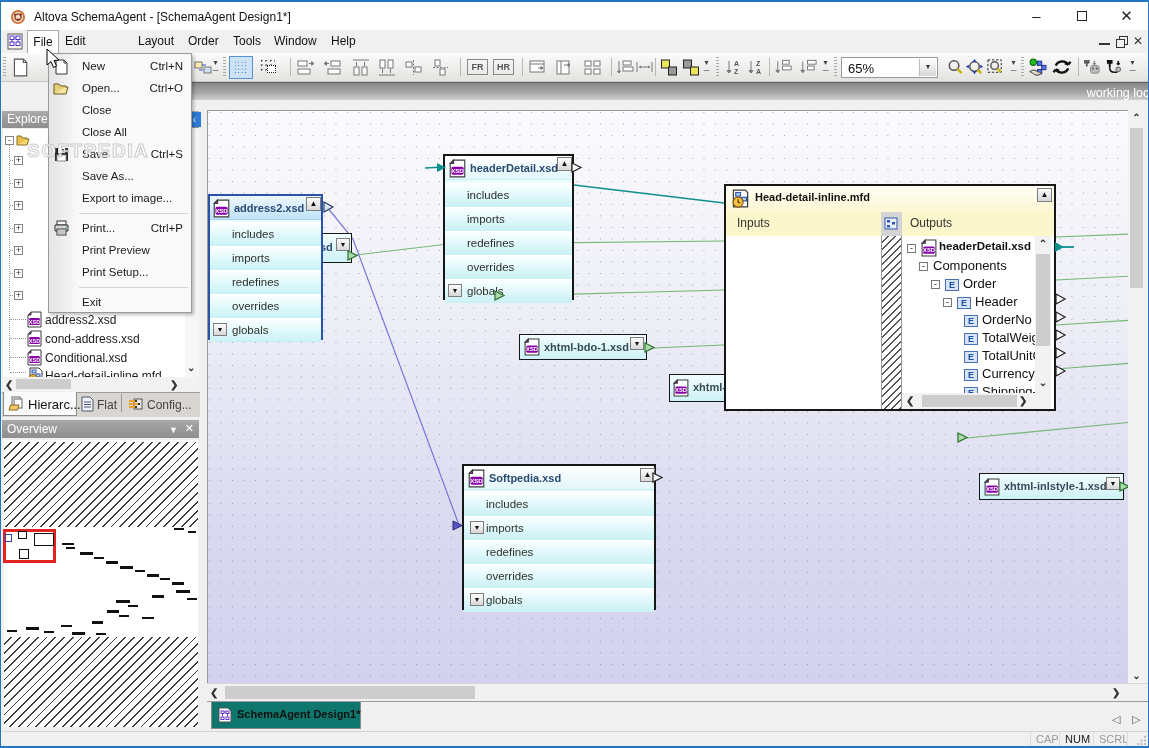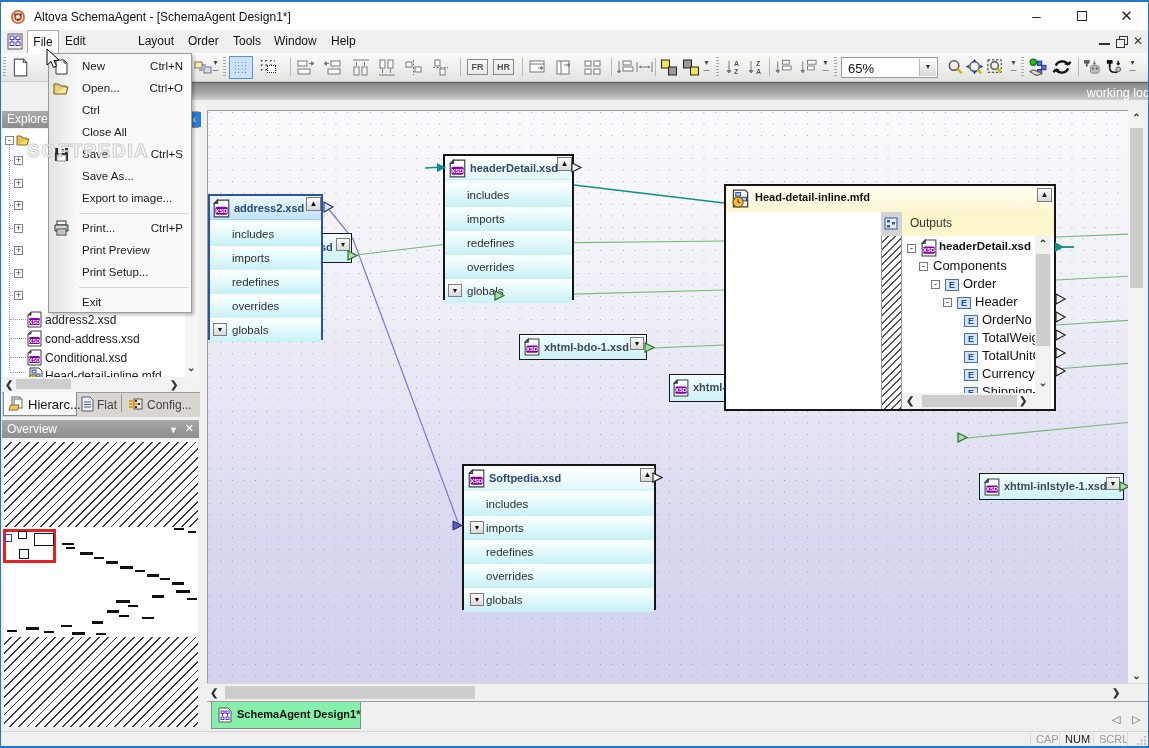--- a/index.html
+++ b/index.html
@@ -46,21 +46,21 @@
 .srow span { position:absolute; left:22px; top:5px; font-size:11.5px; }
 .colbtn { position:absolute; width:15px; height:14px; background:linear-gradient(180deg,#fdfdfd,#d8d8d8); border:1px solid #7c7c7c; text-align:center; line-height:12px; font-size:8px; color:#111; }
 .ddbtn { position:absolute; width:14px; height:13px; background:linear-gradient(180deg,#fdfdfd,#d8d8d8); border:1px solid #7c7c7c; text-align:center; line-height:11px; font-size:7px; color:#111; }
 
 .sb-track { background:#f2f2f2; position:absolute; }
 .sb-thumb { background:#cdcdcd; position:absolute; }
 .sb-arrow { position:absolute; color:#333; font-size:10px; font-weight:bold; text-align:center; line-height:11px; }
 
 #hscrollstrip { position:absolute; left:207px; top:683px; width:941px; height:18px; background:#f1f1f1; border-top:1px solid #d8d8d8; }
 #tabbar { position:absolute; left:207px; top:701px; width:941px; height:30px; background:#f0f0f0; border-top:1px solid #9c9c9c; }
-#designtab { position:absolute; left:4px; top:0px; width:150px; height:27px; background:#86efac; border:1px solid #8a8a8a; border-top:none; font-size:11px; font-weight:bold; color:#111; white-space:nowrap; }
+#designtab { position:absolute; left:4px; top:0px; width:150px; height:27px; background:#0f766e; border:1px solid #8a8a8a; border-top:none; font-size:11px; font-weight:bold; color:#111; white-space:nowrap; }
 #statusbar { position:absolute; left:1px; top:731px; width:1147px; height:15px; background:#f0f0f0; border-top:1px solid #d4d4d4; font-size:11px; color:#9a9a9a; }
 
 #filemenu { position:absolute; left:48px; top:53px; width:144px; height:260px; background:#f9f9f9; border:1px solid #9a9a9a; box-shadow:2px 2px 3px rgba(0,0,0,0.25); z-index:50; font-size:11.5px; color:#1a1a1a; }
 #filemenu .gutter { position:absolute; left:0; top:0; bottom:0; width:27px; background:linear-gradient(90deg,#e4e4e4,#f7f7f7); }
 .fmi { position:absolute; left:33px; height:22px; line-height:22px; white-space:nowrap; }
 .fms { position:absolute; right:8px; height:22px; line-height:22px; }
 .fmsep { position:absolute; left:30px; right:3px; height:1px; background:#d4d4d4; }
 #watermark { position:absolute; left:27px; top:140px; z-index:60; font-size:19px; font-weight:bold; letter-spacing:1.5px; color:rgba(255,255,255,0.72); -webkit-text-stroke:1px rgba(160,160,160,0.55); pointer-events:none; }
 .treelbl { position:absolute; font-size:12px; color:#1a1a1a; white-space:nowrap; }
 .ebox { width:14px; height:12px; border:1px solid #4a6fb5; background:#d6e4f6; color:#1a50a0; font-size:9px; font-weight:bold; line-height:11px; text-align:center; display:inline-block; }
@@ -516,20 +516,23 @@
   <div class="abs" style="left:0;top:0;width:328px;height:26px;background:linear-gradient(180deg,#fffef4,#fcf6d2);"></div>
   <svg class="abs" style="left:5px;top:3px" width="19" height="19" viewBox="0 0 16 16">
         <path d="M2 1 h10 l2 2 v12 H2 Z" fill="#fff" stroke="#3a3a3a"></path>
         <rect x="4" y="3" width="4" height="3" fill="#b8d4f0" stroke="#3355aa"></rect>
         <rect x="9" y="7" width="4" height="3" fill="#b8d4f0" stroke="#3355aa"></rect>
         <circle cx="6" cy="11" r="4.2" fill="#f5c242" stroke="#8a5a10"></circle>
         <path d="M6 8.6 v2.4 l1.6 1" stroke="#5a3a08" fill="none"></path>
       </svg>
   <div class="btitle" style="left:29px;top:5px;color:#111;">Head-detail-inline.mfd</div>
   <div class="colbtn" style="left:311px;top:2px;">▲</div>
+  <div class="abs" style="left:0;top:26px;width:155px;height:24px;background:#fcf6cc;color:#333;">
+        <span class="abs" style="left:11px;top:4px;">Inputs</span>
+      </div>
   <div class="abs" style="left:155px;top:26px;width:21px;height:24px;background:#d4d4d4;">
     <svg class="abs" style="left:3px;top:5px" width="14" height="13" viewBox="0 0 14 13">
           <rect x="1" y="1" width="12" height="11" fill="#e8f0fa" stroke="#3355aa"></rect>
           <rect x="3" y="3" width="3" height="2.5" fill="#3355aa"></rect>
           <rect x="8" y="5" width="3" height="2.5" fill="#3355aa"></rect>
           <rect x="3" y="8" width="3" height="2.5" fill="#3355aa"></rect>
         </svg>
   </div>
   <div class="abs" style="left:176px;top:26px;width:152px;height:24px;background:#fcf6cc;color:#333;">
         <span class="abs" style="left:8px;top:4px;">Outputs</span>
@@ -689,21 +692,21 @@
       <path d="M10 1 v3 h3" fill="none" stroke="#333"></path>
     </svg>
   <div class="fmi" style="top:1px;">New</div>
     <div class="fms" style="top:1px;">Ctrl+N</div>
   <svg class="abs" style="left:4px;top:27px" width="18" height="16" viewBox="0 0 18 16">
       <path d="M1 13 L3 6 H15 L13 13 Z" fill="#f7e6a0" stroke="#6b5a1e"></path>
       <path d="M1 13 V3 h5 l1.5 2 H13 v1" fill="#e8cf7a" stroke="#6b5a1e"></path>
     </svg>
   <div class="fmi" style="top:23px;">Open...</div>
     <div class="fms" style="top:23px;">Ctrl+O</div>
-  <div class="fmi" style="top:45px;">Ctrl</div>
+  <div class="fmi" style="top:45px;">Close</div>
   <div class="fmi" style="top:67px;">Close All</div>
   <svg class="abs" style="left:5px;top:93px" width="15" height="15" viewBox="0 0 15 15">
       <rect x="1" y="1" width="13" height="13" fill="#2a2a2a"></rect>
       <rect x="4" y="1" width="7" height="5" fill="#fff"></rect>
       <rect x="8" y="2" width="2" height="3" fill="#2a2a2a"></rect>
       <rect x="3" y="8" width="9" height="6" fill="#fff" stroke="#888"></rect>
     </svg>
   <div class="fmi" style="top:89px;">Save</div>
     <div class="fms" style="top:89px;">Ctrl+S</div>
   <div class="fmi" style="top:111px;">Save As...</div>

